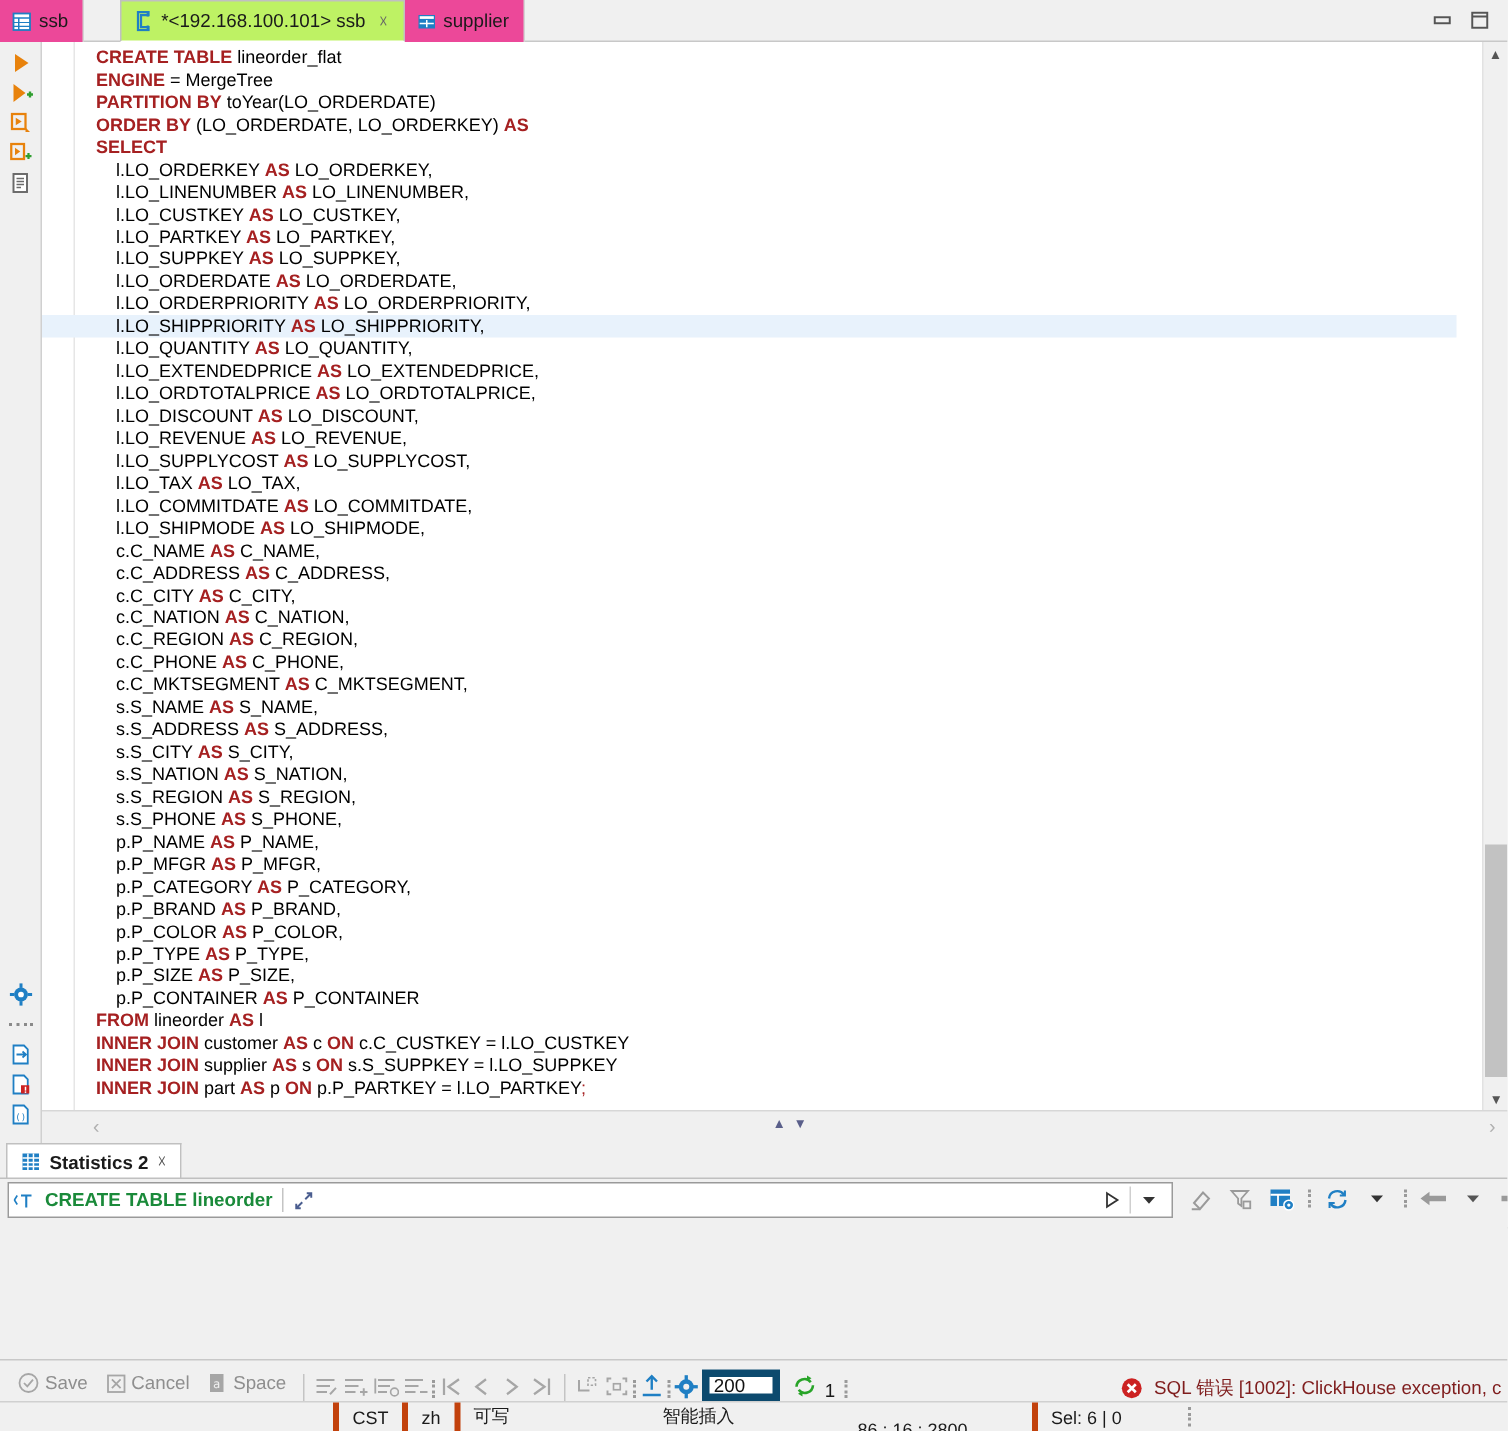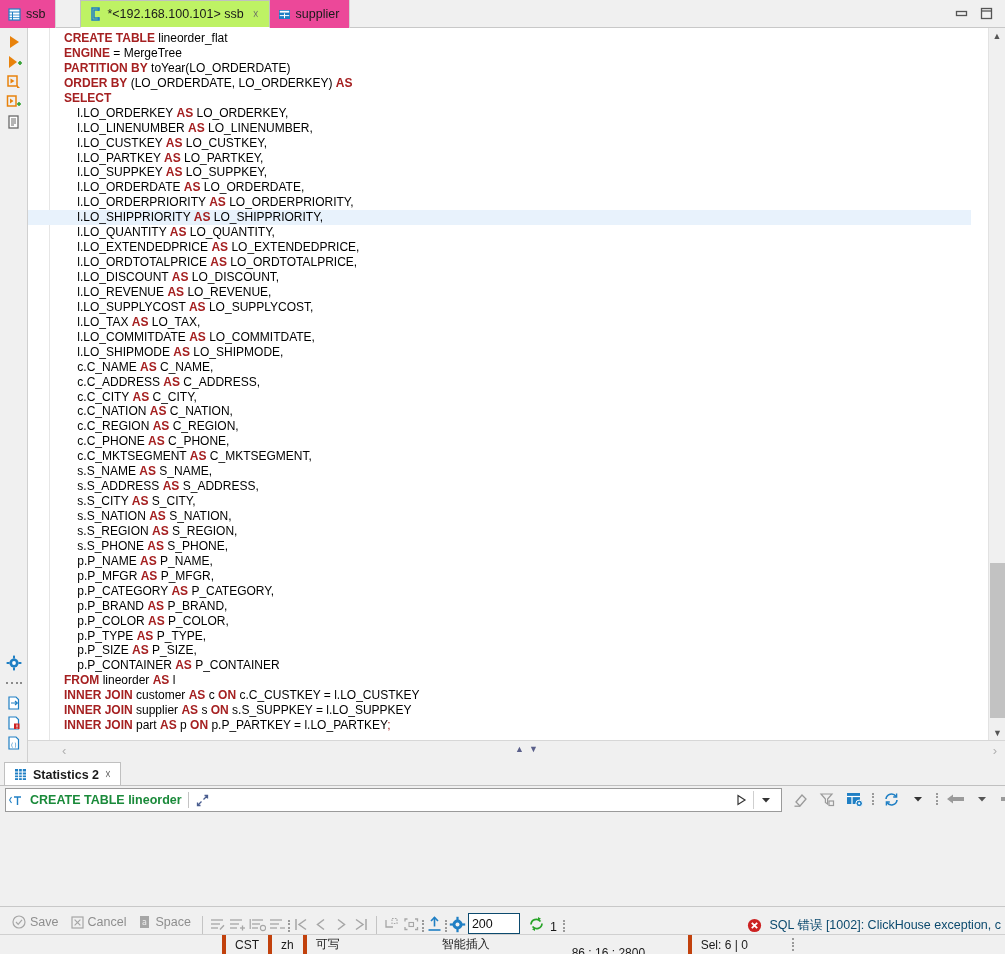--- a/index.html
+++ b/index.html
@@ -116,25 +116,25 @@
   
   .btoolbar {
     position: absolute; left: 0; top: 906px; width: 1005px; height: 28px;
     background: #f0f0f0; border-top: 1px solid #c8c8c8;
     display: flex; align-items: flex-end; gap: 0; padding-left: 6px;
   }
   .tb-item { display: flex; align-items: center; gap: 4px; padding: 0 6px; height: 24px; color: #8e8e8e; font-size: 12.5px; }
   .tb-sep { width: 1px; height: 18px; background: #c4c4c4; margin: 0 5px; }
   .tb-ico { display: flex; align-items: center; justify-content: center; width: 20px; height: 20px; }
   .fetch-input {
-    width: 52px; height: 21px; background: #ffffff; border: 1px solid #0c4a6e;
+    width: 52px; height: 21px; background: #ffffff; border: 5px solid #0c4a6e;
     font-family: "Liberation Sans", sans-serif; font-size: 12.5px; color: #111; padding: 0 3px; line-height: 19px;
   }
   .tb-right { margin-left: auto; display: flex; align-items: center; gap: 7px; padding-right: 4px; max-width: 352px; overflow: hidden; }
-  .tb-right .msg { font-size: 12.5px; color: #0c4a6e; white-space: nowrap; }
+  .tb-right .msg { font-size: 12.5px; color: #7f1d1d; white-space: nowrap; }
 
   
   .statusbar {
     position: absolute; left: 0; top: 934px; width: 1005px; height: 20px;
     background: #f0f0f0; border-top: 1px solid #d0d0d0;
     display: flex; align-items: center; font-size: 12px; color: #1a1a1a;
   }
   .st-cell { height: 20px; display: flex; align-items: center; padding: 0 9px; border-left: 4px solid #c2410c; }
   .st-cell.nb { border-left: none; }
   svg { display: block; }

